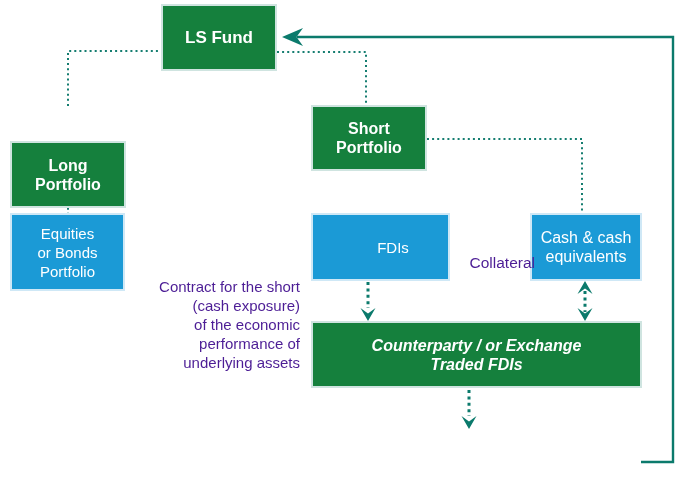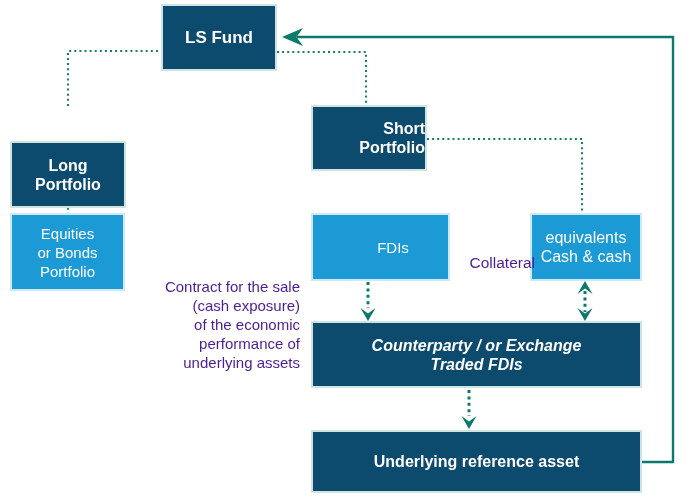--- a/index.html
+++ b/index.html
@@ -10,21 +10,21 @@
     font-family:"Liberation Sans","DejaVu Sans",sans-serif;
     overflow:hidden;
   }
   .connectors{position:absolute;left:0;top:0;width:695px;height:499px;}
   .node{
     position:absolute;
     display:flex;flex-direction:column;align-items:center;justify-content:center;
     text-align:center;color:#ffffff;
     line-height:19px;
   }
-  .node.teal{background:#0c4a6e;box-shadow:0 0 0 2px #cfe4e0;font-weight:bold;font-size:16px;}
+  .node.teal{background:#15803d;box-shadow:0 0 0 2px #cfe4e0;font-weight:bold;font-size:16px;}
   .node.blue{background:#1b9ad6;box-shadow:0 0 0 2px #cfe8f6;font-weight:normal;font-size:15px;}
   .node.title-size{font-size:17px;}
   .node span{display:block;}
   .free-label{
     position:absolute;color:#4c1d95;text-align:right;
     font-size:15px;line-height:19px;
   }
   .solid-line{stroke:#0b7a6c;stroke-width:2.4;fill:none;}
   .dot-line{stroke:#157d70;stroke-width:2;fill:none;stroke-dasharray:2 3.1;}
   .dot-arrow{stroke:#0b7a6c;stroke-width:3;fill:none;stroke-dasharray:3 3.4;}
@@ -61,52 +61,49 @@
 
   <div class="node teal title-size" style="left:163px;top:6px;width:112px;height:63px;">
     <span>LS Fund</span>
   </div>
 
   <div class="node teal" style="left:12px;top:107px;width:112px;height:63px;margin-top:36px;">
     <span>Long</span>
     <span>Portfolio</span>
   </div>
 
-  <div class="node teal" style="left:313px;top:107px;width:112px;height:62px;align-items:flex-end;">
+  <div class="node teal" style="left:313px;top:107px;width:112px;height:62px;">
     <span>Short</span>
     <span>Portfolio</span>
   </div>
 
   <div class="node blue" style="left:12px;top:215px;width:111px;height:74px;">
     <span>Equities</span>
     <span>or Bonds</span>
     <span>Portfolio</span>
   </div>
 
   <div class="node blue" style="left:313px;top:215px;width:110px;height:64px;padding-left:25px;">
     <span>FDIs</span>
   </div>
 
   <div class="node blue" style="left:532px;top:215px;width:108px;height:64px;font-size:16px;">
+    <span>Cash &amp; cash</span>
     <span>equivalents</span>
-    <span>Cash &amp; cash</span>
   </div>
 
   <div class="node teal" style="left:313px;top:323px;width:327px;height:63px;font-style:italic;">
     <span>Counterparty / or Exchange</span>
     <span>Traded FDIs</span>
   </div>
 
-  <div class="node teal" style="left:313px;top:432px;width:327px;height:59px;">
-    <span>Underlying reference asset</span>
-  </div>
 
   <div class="free-label" style="left:430px;top:253px;width:105px;font-size:15.5px;">Collateral</div>
 
   <div class="free-label" style="left:125px;top:277px;width:175px;">
-    <span style="display:block">Contract for the sale</span>
+    <span style="display:block">Contract for the short</span>
     <span style="display:block">(cash exposure)</span>
     <span style="display:block">of the economic</span>
     <span style="display:block">performance of</span>
     <span style="display:block">underlying assets</span>
   </div>
 
 </div>
 
 </body></html>

